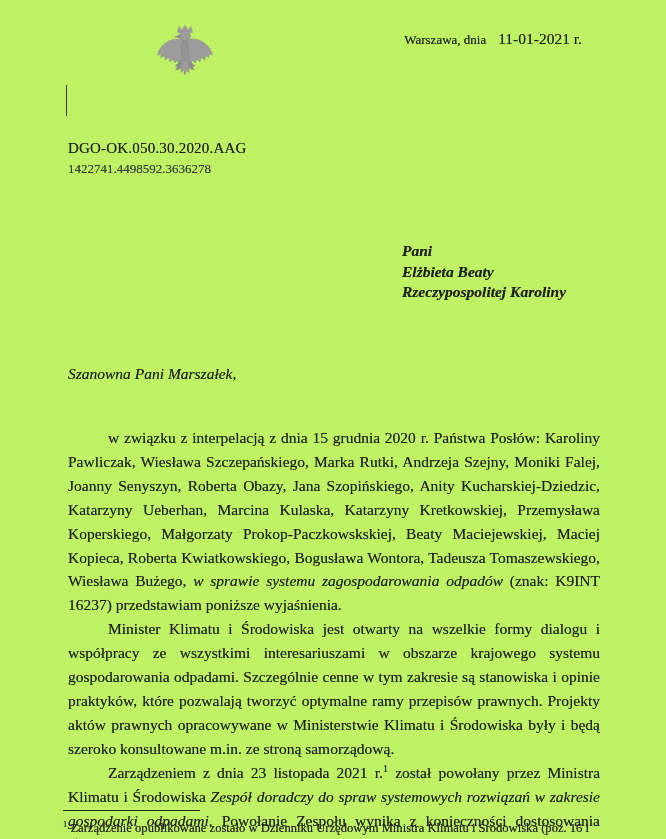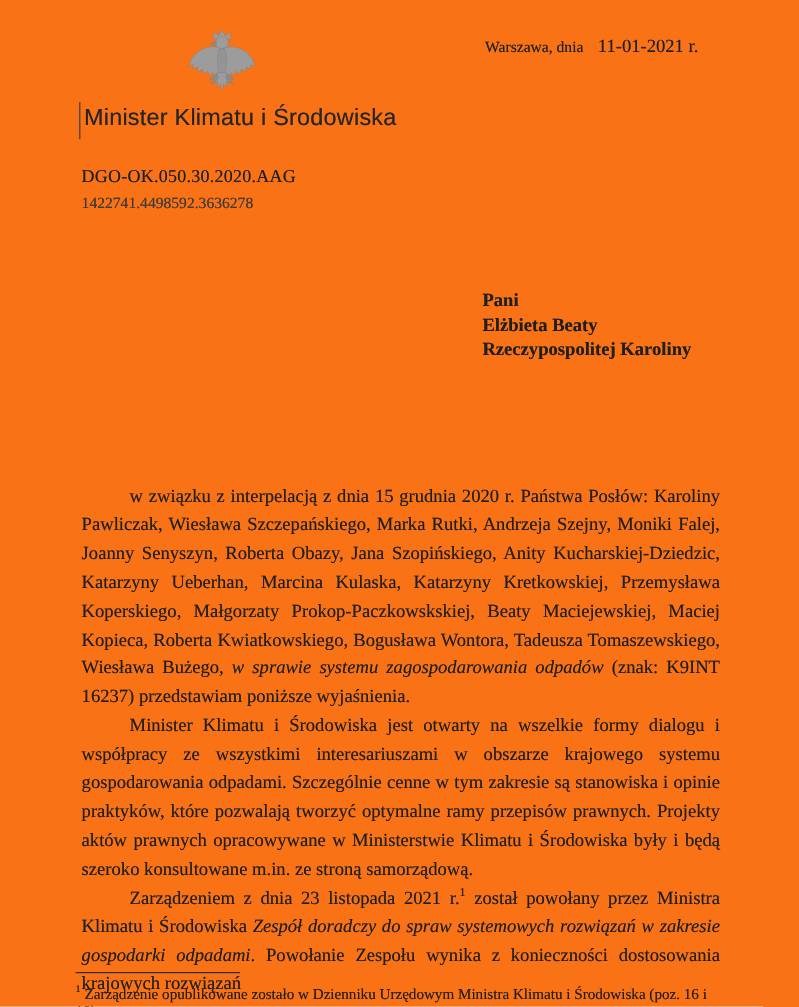--- a/index.html
+++ b/index.html
@@ -1,36 +1,36 @@
 <!DOCTYPE html>
 <html><head>
 <meta charset="utf-8">
 <style>
   html,body{margin:0;padding:0;background:#ffffff;}
   .page{
-    position:relative;width:666px;height:839px;background:#f97316;
+    position:relative;width:666px;height:839px;background:#bef264;
     font-family:"Liberation Serif",serif;color:#1f1f1f;overflow:hidden;
     text-shadow:0 0 .55px rgba(35,35,35,.65);
   }
   
   .date-line{position:absolute;top:30px;right:84px;white-space:nowrap;}
   .date-place{font-size:13px;}
   .date-value{font-size:15.5px;margin-left:12px;}
   .emblem{position:absolute;left:155px;top:23px;width:60px;height:62px;}
   .title-cursor{position:absolute;left:66px;top:85px;width:1.4px;height:31px;background:#3a3a3a;}
   .title{
     position:absolute;left:70px;top:87px;
     font-family:"Liberation Sans",sans-serif;font-size:19.5px;color:#262626;
     letter-spacing:.2px;white-space:nowrap;
   }
   .ref{position:absolute;left:68px;top:140px;font-size:15px;letter-spacing:.2px;text-align:center;}
   .docid{position:absolute;left:68px;top:161px;font-size:13px;color:#3c3c3c;}
   
   .recipient{position:absolute;left:402px;top:241px;font-weight:bold;font-size:15.5px;line-height:20.5px;}
-  .recipient div{white-space:nowrap;}
+  .recipient div{white-space:nowrap;font-style:italic;}
   
   .body-block{position:absolute;left:68px;top:362px;width:532px;}
   .salutation{font-style:italic;font-size:15.5px;margin:0;line-height:24px;}
   .paras{margin-top:40px;}
   .body-para{
     margin:0;text-align:justify;text-indent:40px;
     font-size:15.5px;line-height:23.9px;
   }
   .body-para .it{font-style:italic;}
   .body-para sup{font-size:10px;line-height:0;}
@@ -56,32 +56,32 @@
       <path d="M48,27 C38,23 26,25 17,32 C10,37 6,44 4,52 L10,50 L10,56 L16,53 L17,60 L23,56 L25,63 L30,59 L33,65 L37,61 L40,66 L44,62 L46,67 L48,63 Z"></path>
       <path d="M52,27 C62,23 74,25 83,32 C90,37 94,44 96,52 L90,50 L90,56 L84,53 L83,60 L77,56 L75,63 L70,59 L67,65 L63,61 L60,66 L56,62 L54,67 L52,63 Z"></path>
       <path d="M46,28 C43,38 43,50 46,61 L54,61 C57,50 57,38 54,28 Z" fill="#949494"></path>
       <path d="M43,61 L57,61 L61,76 L56,73 L57,81 L52,77 L51,84 L49,84 L48,77 L43,81 L44,73 L39,76 Z"></path>
       <path d="M43,62 L33,70 L38,71 L34,77 L41,74 L45,67 Z" fill="#8b8b8b"></path>
       <path d="M57,62 L67,70 L62,71 L66,77 L59,74 L55,67 Z" fill="#8b8b8b"></path>
     </g>
   </svg>
 
   <div class="title-cursor"></div>
-  <div class="title">Minister Klimatu i Środowiska</div>
 
   <div class="ref">DGO-OK.050.30.2020.AAG</div>
   <div class="docid">1422741.4498592.3636278</div>
 
   <div class="recipient">
     <div>Pani</div>
     <div>Elżbieta Beaty</div>
     <div>Rzeczypospolitej Karoliny</div>
   </div>
 
   <div class="body-block">
+    <p class="salutation">Szanowna Pani Marszałek,</p>
     <div class="paras">
         <p class="body-para"><span>w związku z interpelacją z dnia 15 grudnia 2020 r. Państwa Posłów: Karoliny Pawliczak, Wiesława Szczepańskiego, Marka Rutki, Andrzeja Szejny, Moniki Falej, Joanny Senyszyn, Roberta Obazy, Jana Szopińskiego, Anity Kucharskiej-Dziedzic, Katarzyny Ueberhan, Marcina Kulaska, Katarzyny Kretkowskiej, Przemysława Koperskiego, Małgorzaty Prokop-Paczkowskskiej, Beaty Maciejewskiej, Maciej Kopieca, Roberta Kwiatkowskiego, Bogusława Wontora, Tadeusza Tomaszewskiego, Wiesława Bużego, </span><span class="it">w sprawie systemu zagospodarowania odpadów</span><span> (znak: K9INT 16237) przedstawiam poniższe wyjaśnienia.</span></p>
         <p class="body-para"><span>Minister Klimatu i Środowiska jest otwarty na wszelkie formy dialogu i współpracy ze wszystkimi interesariuszami w obszarze krajowego systemu gospodarowania odpadami. Szczególnie cenne w tym zakresie są stanowiska i opinie praktyków, które pozwalają tworzyć optymalne ramy przepisów prawnych. Projekty aktów prawnych opracowywane w Ministerstwie Klimatu i Środowiska były i będą szeroko konsultowane m.in. ze stroną samorządową.</span></p>
         <p class="body-para"><span>Zarządzeniem z dnia 23 listopada 2021 r.</span><sup>1</sup><span> został powołany przez Ministra Klimatu i Środowiska </span><span class="it">Zespół doradczy do spraw systemowych rozwiązań w zakresie gospodarki odpadami</span><span>. Powołanie Zespołu wynika z konieczności dostosowania krajowych rozwiązań</span></p>
       </div>
   </div>
 
   <div class="footnote-sep"></div>
   <div class="footnote"><sup>1</sup><span> Zarządzenie opublikowane zostało w Dzienniku Urzędowym Ministra Klimatu i Środowiska (poz. 16 i 18).</span></div>
 

